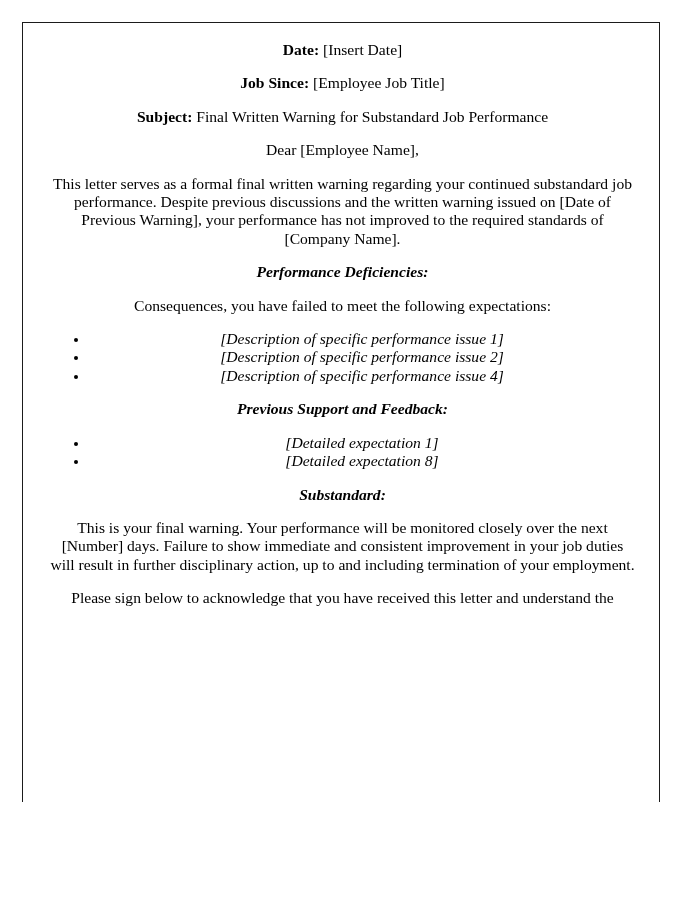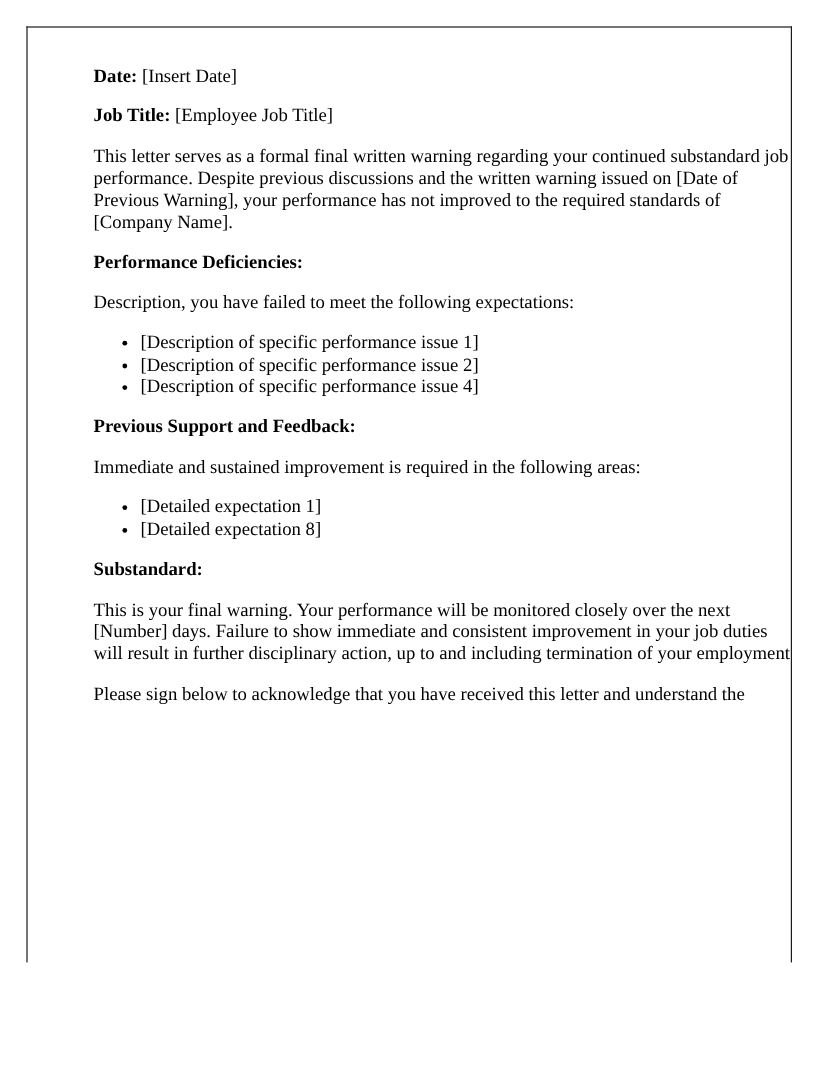--- a/index.html
+++ b/index.html
@@ -31,47 +31,48 @@
     border-left: 1.5px solid #1b1b1b;
     border-top: 1.5px solid #1b1b1b;
     border-right: 1.5px solid #1b1b1b;
     border-bottom: none;
     background: #ffffff;
     overflow: hidden;
   }
   .doc-body {
     position: absolute;
     left: 27px;
-    top: 32px;
+    top: 18px;
     width: 585px;
     font-size: 15.6px;
     line-height: 18.4px;
-    text-align: left;
-    margin-left: 28px;
+    text-align: center;
   }
   p {
     margin: 0 0 0 0;
   }
   .blk {
     margin-bottom: 15px;
   }
   .blk-tight {
     margin-bottom: 0;
   }
   .hdg {
     font-weight: bold;
     margin-bottom: 15px;
+    font-style: italic;
   }
   .lbl {
     font-weight: bold;
   }
   ul.bullets {
     margin: 0 0 15px 0;
     padding-left: 39px;
     list-style-type: disc;
+    font-style: italic;
   }
   ul.bullets li {
     margin: 0;
     padding: 0;
     line-height: 18.4px;
   }
   ul.bullets li::marker {
     font-size: 13px;
   }
   .clipped {
@@ -81,38 +82,39 @@
 </head>
 <body>
 
 <div class="page">
   <div class="doc-frame">
     <div class="doc-body">
 
       <p class="blk"><span class="lbl">Date:</span> <span>[Insert Date]</span></p>
 
 
-      <p class="blk"><span class="lbl">Job Title:</span> <span>[Employee Job Title]</span></p>
+      <p class="blk"><span class="lbl">Job Since:</span> <span>[Employee Job Title]</span></p>
 
 
+      <p class="blk"><span class="lbl">Subject:</span> <span>Final Written Warning for Substandard Job Performance</span></p>
 
+      <p class="blk">Dear [Employee Name],</p>
 
       <p class="blk">This letter serves as a formal final written warning regarding your continued substandard job performance. Despite previous discussions and the written warning issued on [Date of Previous Warning], your performance has not improved to the required standards of [Company Name].</p>
 
       <p class="hdg">Performance Deficiencies:</p>
-      <p class="blk">Description, you have failed to meet the following expectations:</p>
+      <p class="blk">Consequences, you have failed to meet the following expectations:</p>
       <ul class="bullets">
         <li>[Description of specific performance issue 1]</li>
         <li>[Description of specific performance issue 2]</li>
         <li>[Description of specific performance issue 4]</li>
       </ul>
 
       <p class="hdg">Previous Support and Feedback:</p>
 
-      <p class="blk">Immediate and sustained improvement is required in the following areas:</p>
       <ul class="bullets">
         <li>[Detailed expectation 1]</li>
         <li>[Detailed expectation 8]</li>
       </ul>
 
       <p class="hdg">Substandard:</p>
       <p class="blk">This is your final warning. Your performance will be monitored closely over the next [Number] days. Failure to show immediate and consistent improvement in your job duties will result in further disciplinary action, up to and including termination of your employment.</p>
 
       <p class="clipped">Please sign below to acknowledge that you have received this letter and understand the</p>
 

